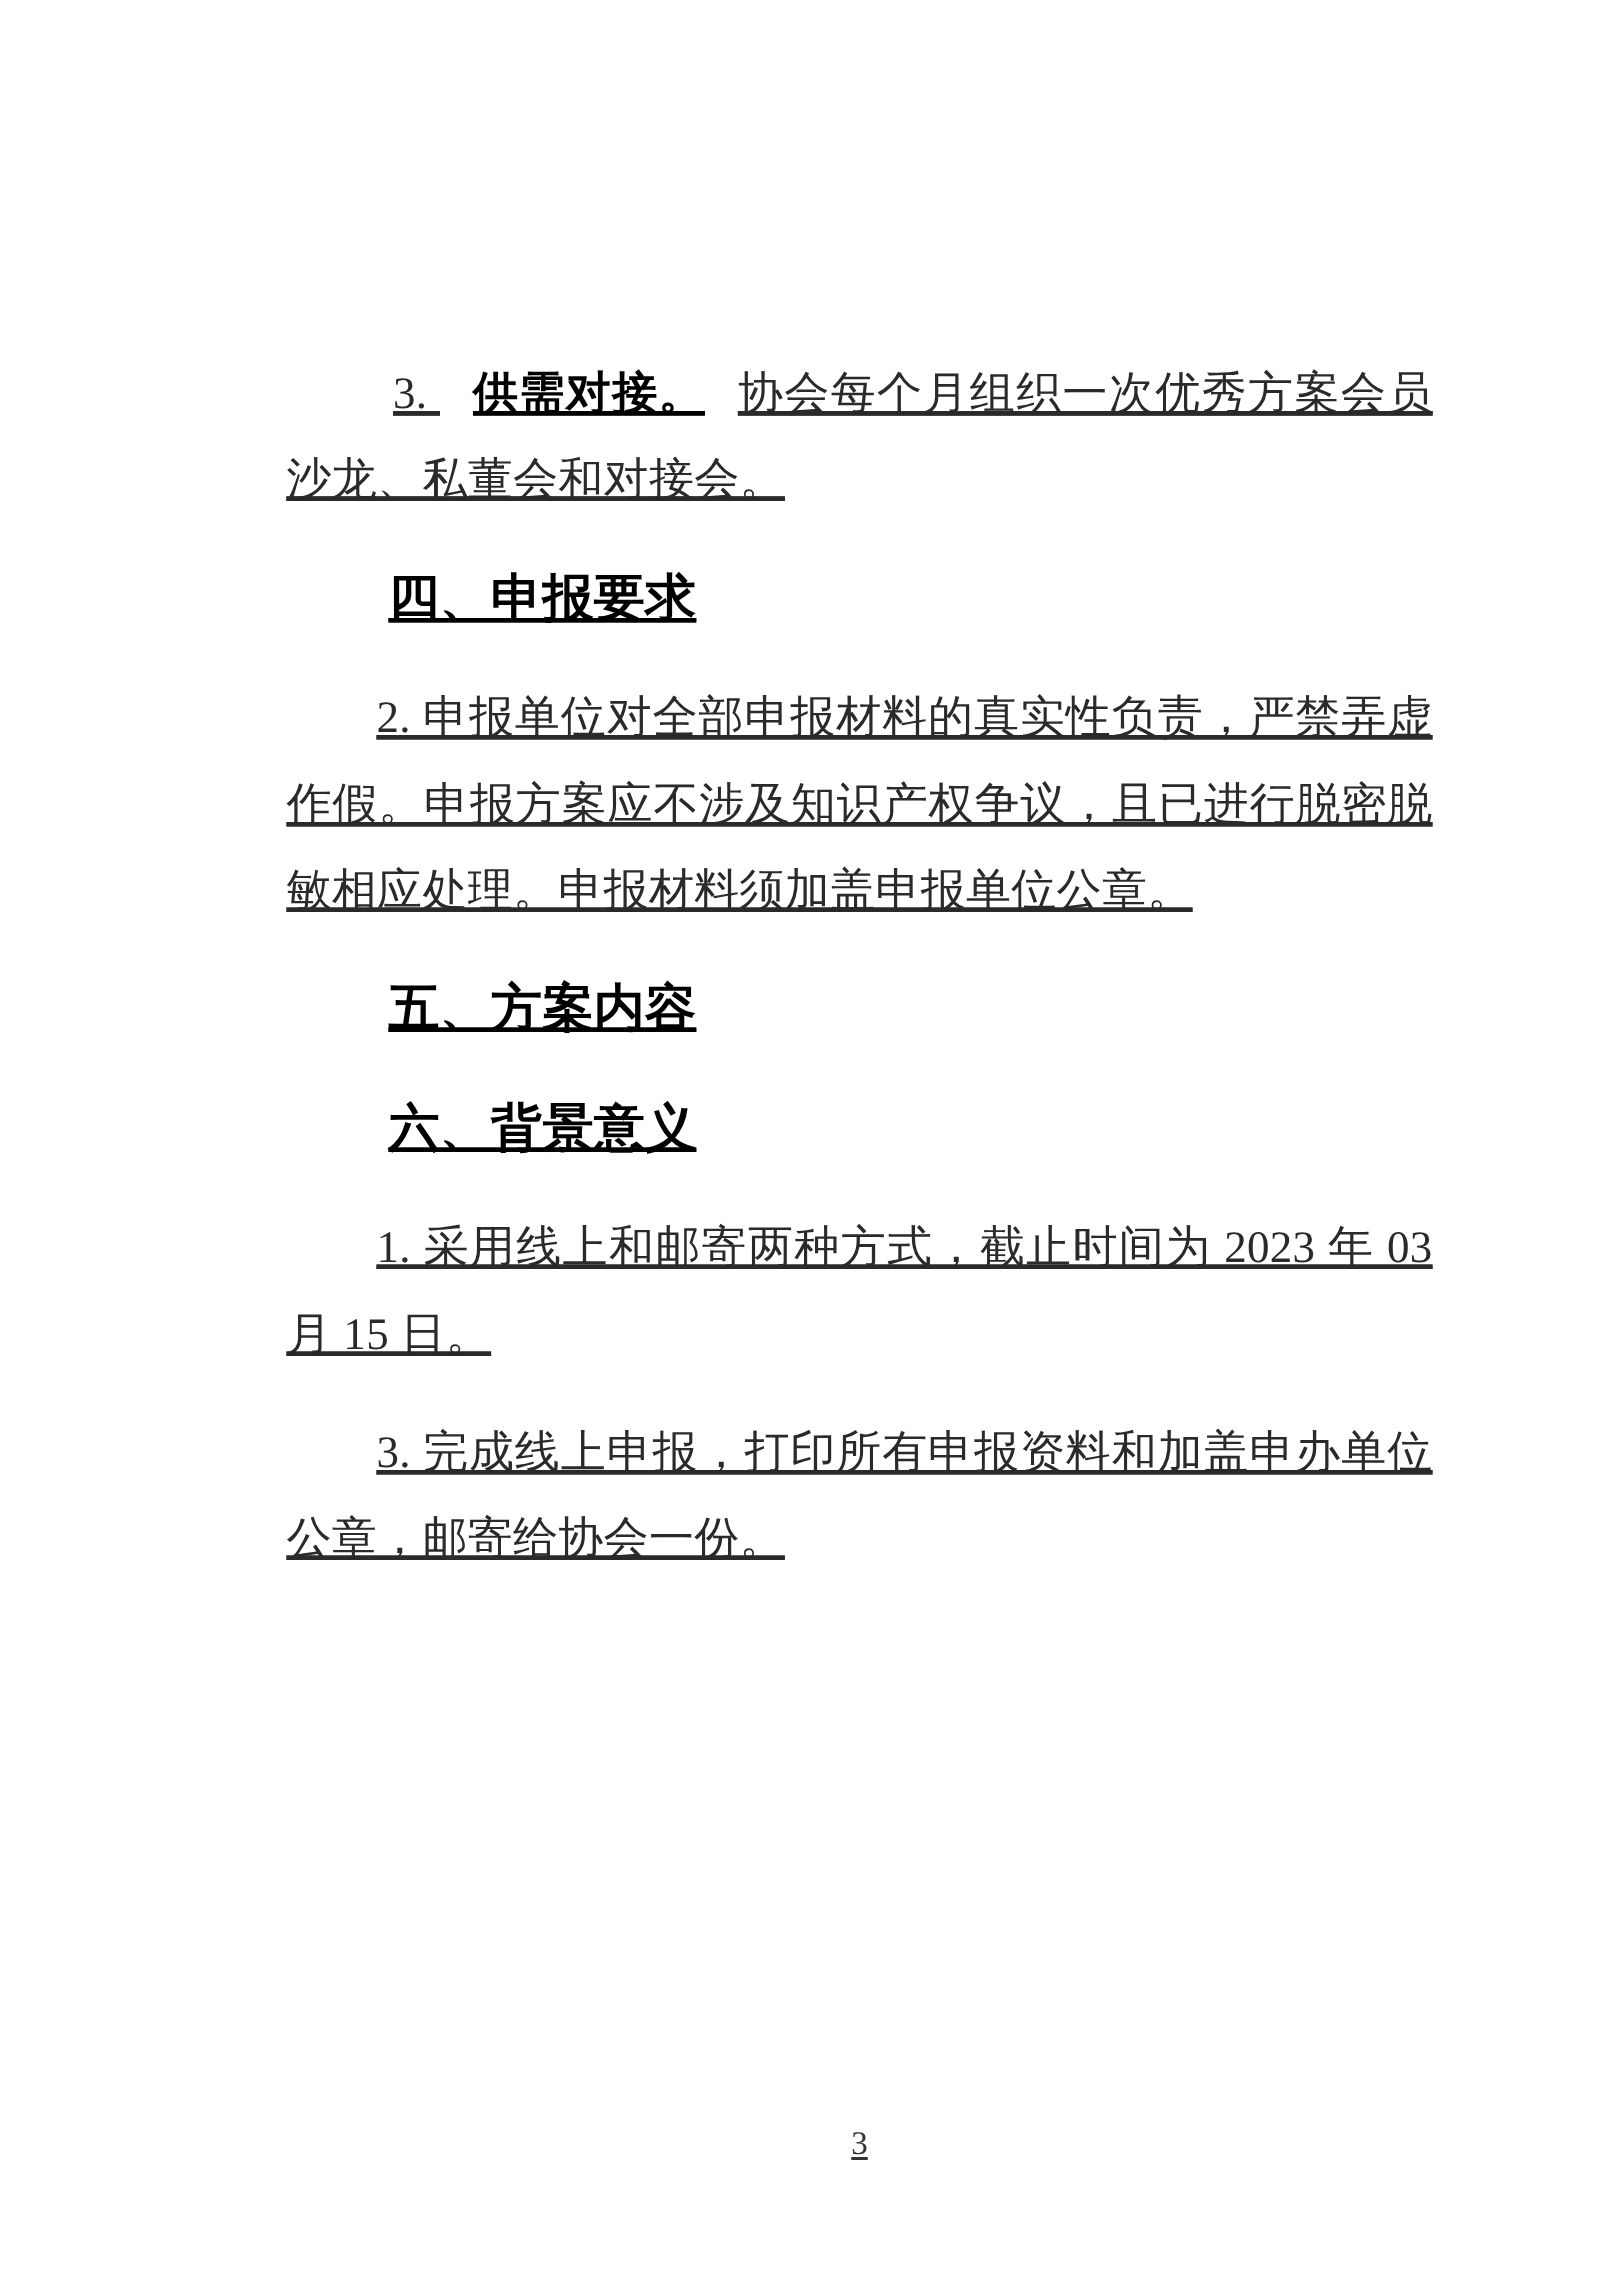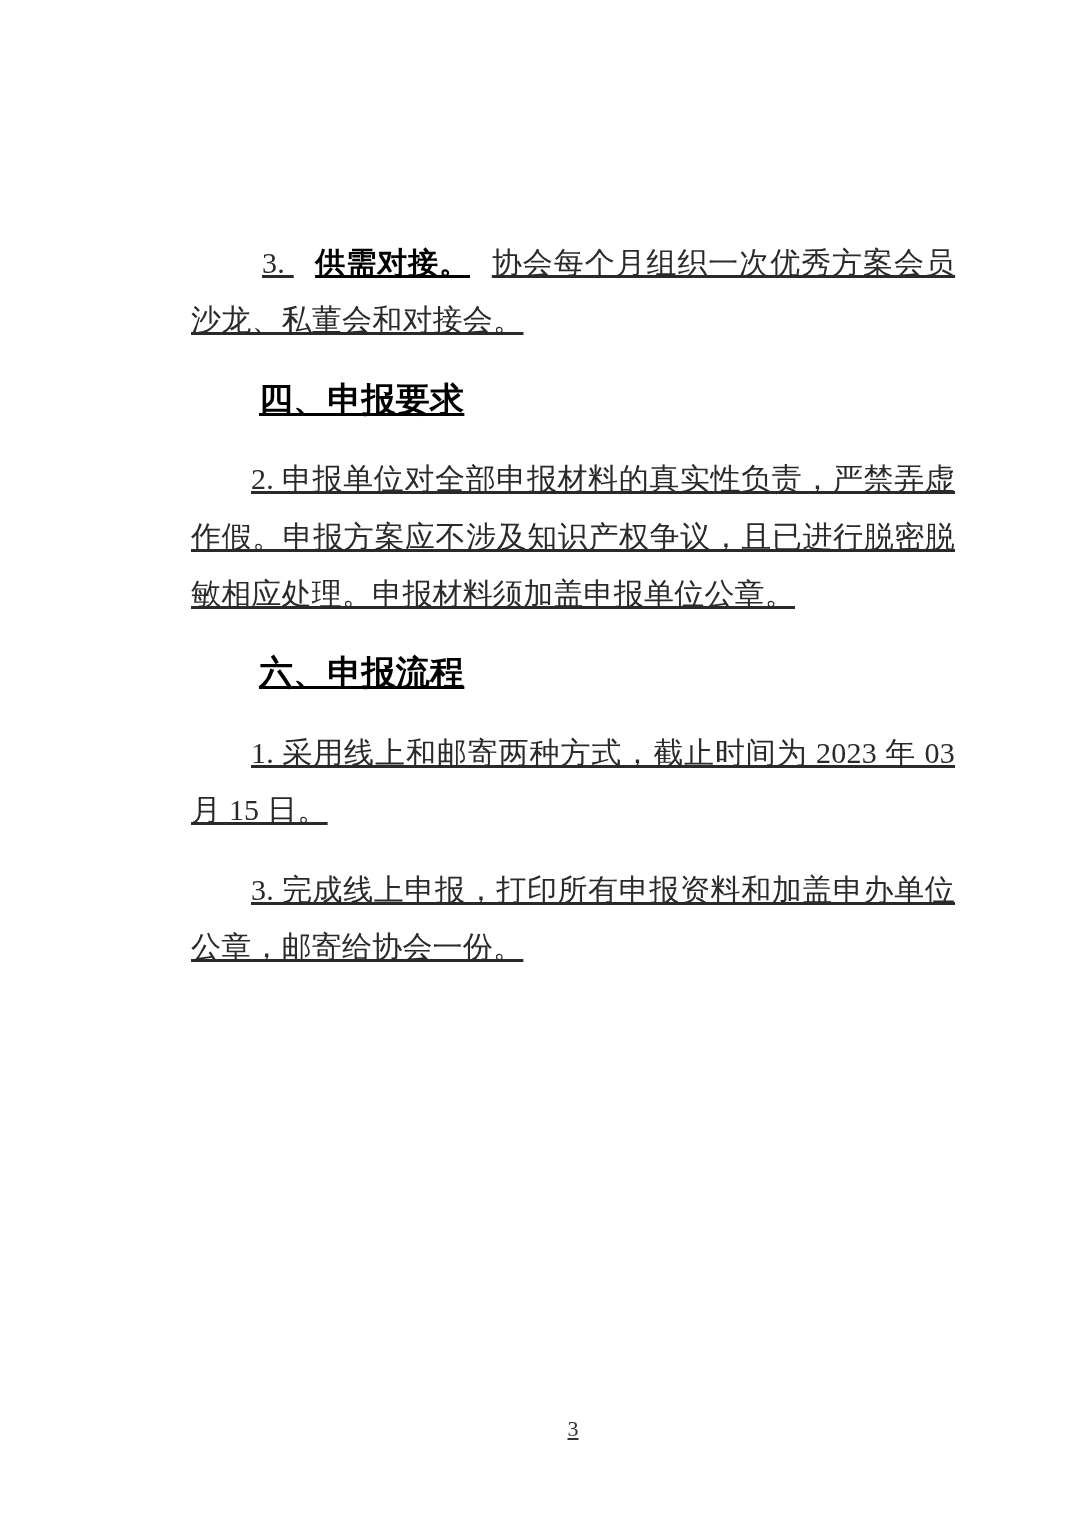--- a/index.html
+++ b/index.html
@@ -64,23 +64,24 @@
 <div class="page">
   <div class="text-block">
 
     <p class="body"><span>3. </span><span class="bold-lead">供需对接。</span><span>协会每个月组织一次优秀方案会员沙龙、私董会和对接会。</span></p>
 
     <p class="heading">四、申报要求</p>
 
 
     <p class="body">2. 申报单位对全部申报材料的真实性负责，严禁弄虚作假。申报方案应不涉及知识产权争议，且已进行脱密脱敏相应处理。申报材料须加盖申报单位公章。</p>
 
+    <p class="heading">五、方案内容</p>
 
 
-    <p class="heading">六、申报流程</p>
+    <p class="heading">六、背景意义</p>
 
     <p class="body">1. 采用线上和邮寄两种方式，截止时间为 2023 年 03 月 15 日。</p>
 
 
     <p class="body">3. 完成线上申报，打印所有申报资料和加盖申办单位公章，邮寄给协会一份。</p>
 
   </div>
 
   <div class="page-number">3</div>
 </div>

